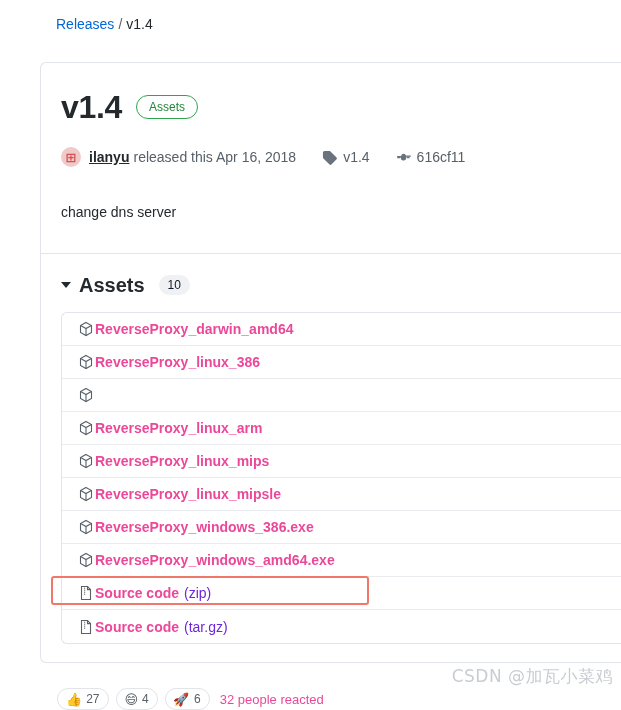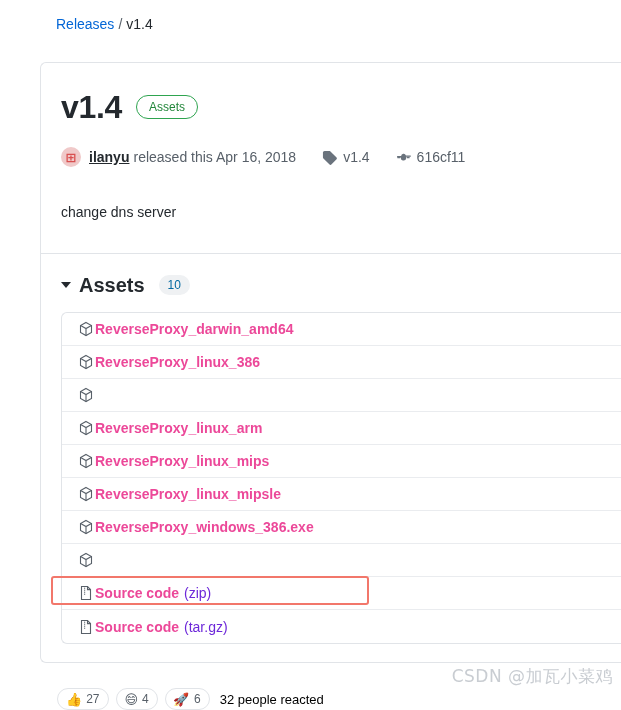--- a/index.html
+++ b/index.html
@@ -160,21 +160,21 @@
   }
   .assets-title {
     font-size: 20px;
     line-height: 26px;
     font-weight: 600;
     color: #24292e;
   }
   .assets-count {
     margin-left: 14px;
     background: #eff1f3;
-    color: #0369a1;
+    color: #0f172a;
     border-radius: 2em;
     font-size: 12px;
     line-height: 18px;
     padding: 1px 9px;
     font-weight: 500;
   }
 
   .assets-list {
     border: 1px solid #e1e4e8;
     border-right: none;
@@ -247,21 +247,21 @@
     box-sizing: border-box;
   }
   .reaction-pill .emoji {
     font-size: 13px;
     margin-right: 4px;
     line-height: 1;
     font-family: "DejaVu Sans", sans-serif;
   }
   .reacted-text {
     font-size: 13px;
-    color: #000000;
+    color: #ec4899;
     margin-left: 3px;
   }
 
   
   .watermark {
     position: absolute;
     right: 8px;
     bottom: 22px;
     font-size: 17px;
     color: #c9cdd2;
@@ -397,20 +397,21 @@
         <a href="#" class="asset-link">ReverseProxy_windows_386.exe</a>
       </div>
 
       <div class="asset-row">
         <span class="ic">
           <svg width="16" height="16" viewBox="0 0 16 16" fill="none" stroke="#586069" stroke-width="1.1" aria-hidden="true">
             <path d="M8 1.5l5.5 3v7L8 14.5l-5.5-3v-7l5.5-3z"></path>
             <path d="M2.6 4.6L8 7.6l5.4-3M8 7.6v6.8"></path>
           </svg>
         </span>
+        <a href="#" class="asset-link">ReverseProxy_windows_amd64.exe</a>
       </div>
 
       <div class="asset-row">
         <span class="ic">
           <svg width="16" height="16" viewBox="0 0 16 16" fill="none" stroke="#586069" stroke-width="1.1" aria-hidden="true">
             <path d="M3.5 1.5h6l3 3v10h-9v-13z"></path>
             <path d="M9.5 1.6v3h3"></path>
             <path d="M6 3.2h1.2M6 5.2h1.2M6 7.2h1.2M6 9.2h1.2" stroke-width="1"></path>
           </svg>
         </span>

